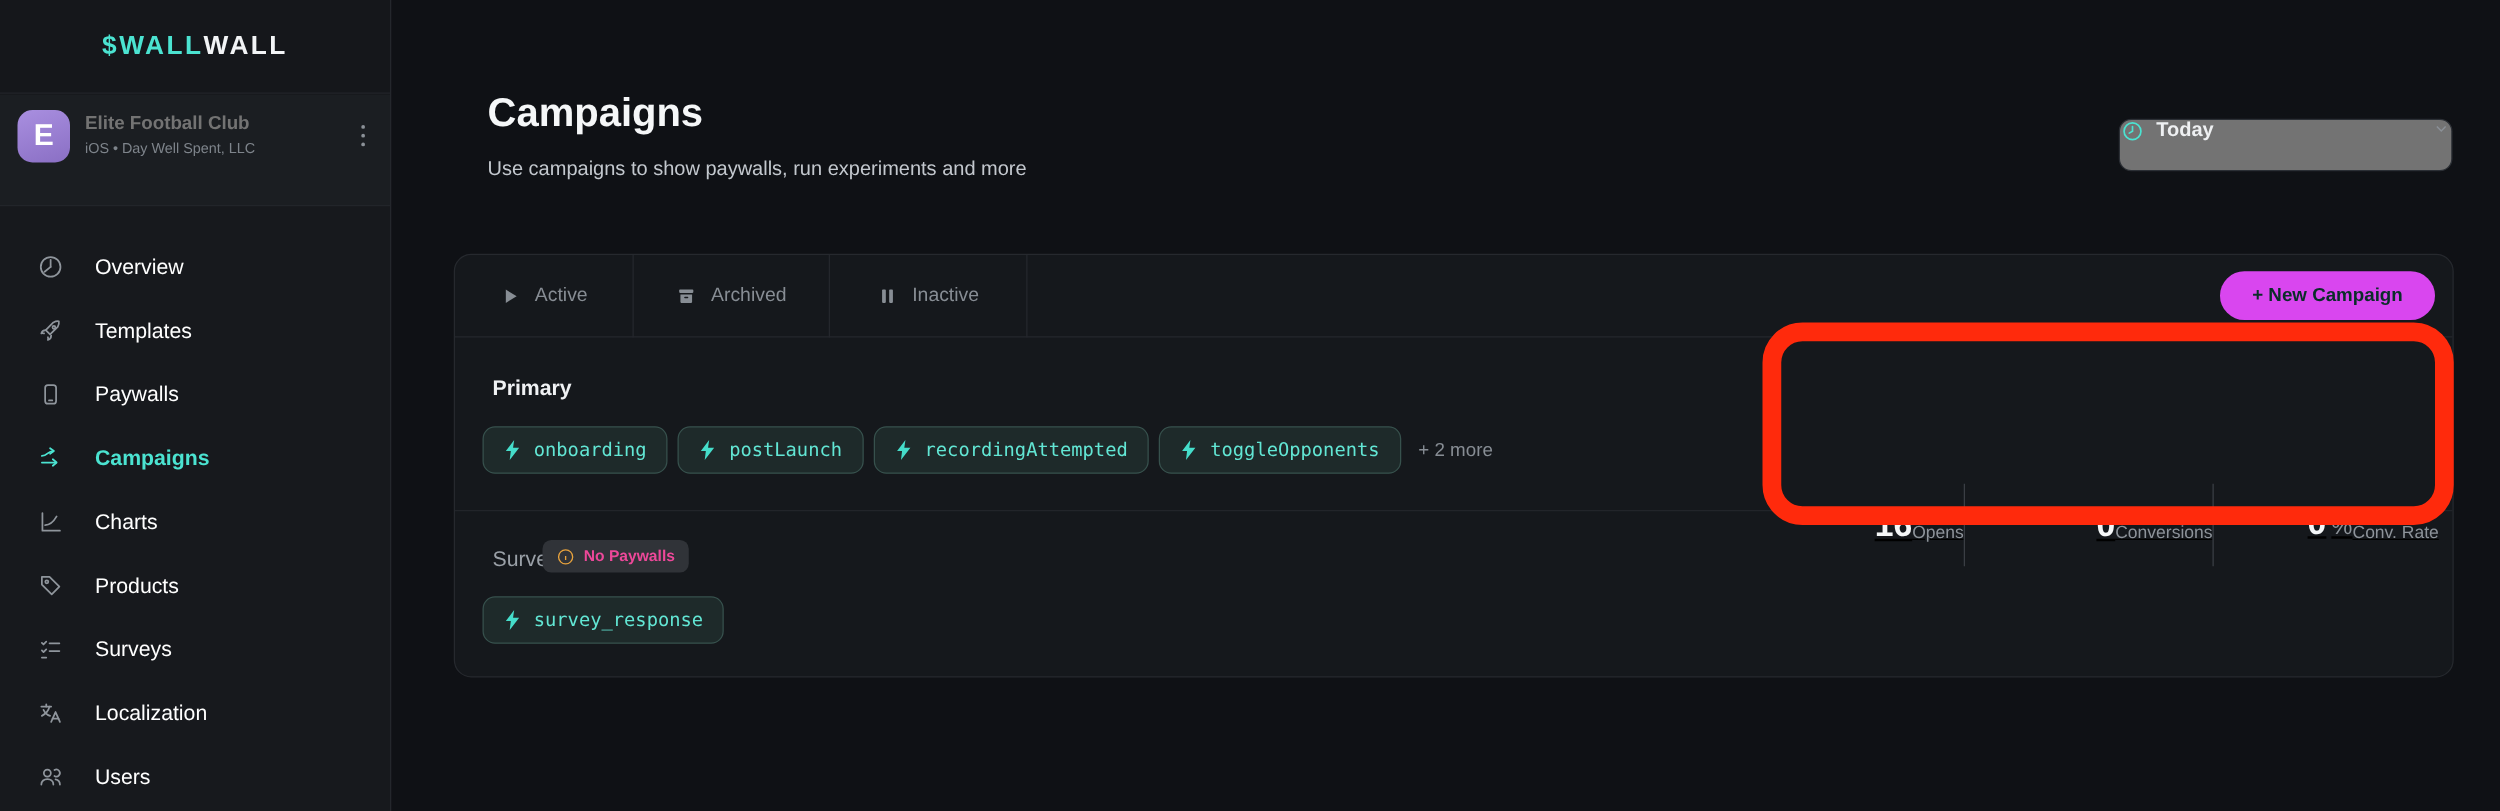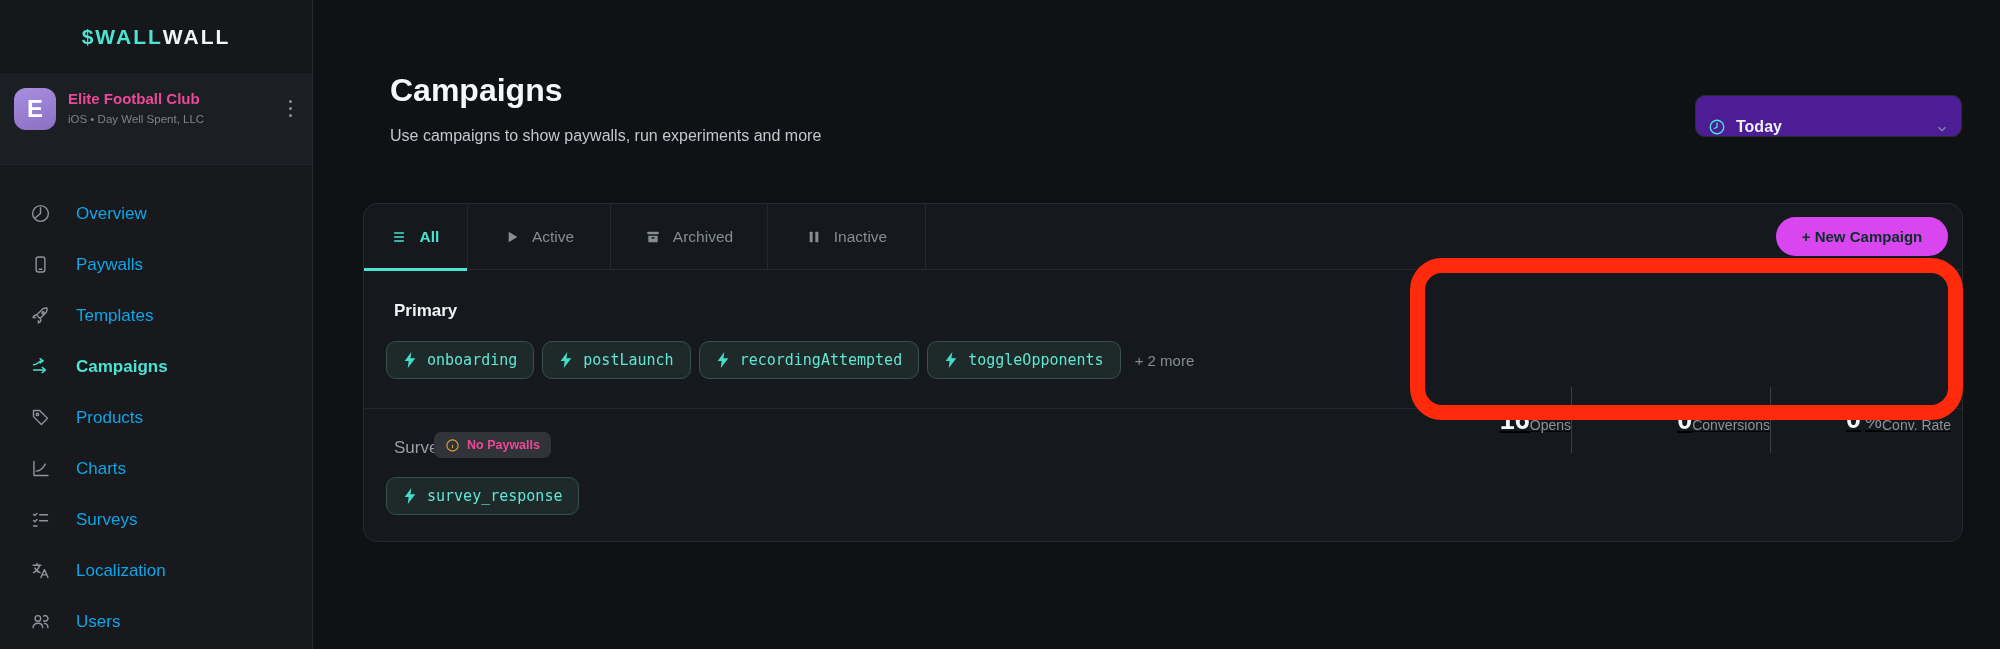--- a/index.html
+++ b/index.html
@@ -13,43 +13,43 @@
     display:flex; align-items:center; justify-content:center;
     border-bottom:1px solid #22252a; background:#15171b;
     font-size:21px; font-weight:bold; letter-spacing:2px; }
   #logo .teal { color:#4be3d1; } #logo .white { color:#f2f4f6; }
   #workspace { position:absolute; left:0; top:76px; width:100%; height:89px;
     background:#1b1e22; border-bottom:1px solid #22252a; }
   #ws-avatar { position:absolute; left:14px; top:12px; width:42px; height:42px;
     border-radius:12px; background:linear-gradient(160deg,#a98fe0,#8a6fc4);
     display:flex; align-items:center; justify-content:center;
     color:#ffffff; font-size:24px; font-weight:bold; }
-  #ws-name { position:absolute; left:68px; top:14px; color:#ec4899;
+  #ws-name { position:absolute; left:68px; top:14px; color:#737373;
     font-size:15px; font-weight:600; width:185px; }
   #ws-sub  { position:absolute; left:68px; top:37px; color:#7e848b;
     font-size:11.5px; width:200px; }
   #ws-kebab { position:absolute; right:14px; top:24px; width:16px; height:36px;
     display:flex; flex-direction:column; align-items:center; gap:4px; cursor:pointer; }
   #ws-kebab i { width:3px; height:3px; border-radius:50%; background:#8b9198; }
 
   #nav { position:absolute; left:0; top:188px; width:100%; }
   .nav-item { height:51px; display:flex; align-items:center; padding-left:30px;
-    color:#0ea5e9; font-size:17px; cursor:pointer; }
+    color:#ffffff; font-size:17px; cursor:pointer; }
   .nav-item svg { width:21px; height:21px; margin-right:25px; stroke:#8f959c;
     fill:none; stroke-width:1.6; stroke-linecap:round; stroke-linejoin:round; }
   .nav-item.active { color:#4be3d1; font-weight:600; }
   .nav-item.active svg { stroke:#4be3d1; }
 
   
   #page-title { position:absolute; left:390px; top:72px; color:#f5f7f8;
     font-size:32px; font-weight:600; }
   #page-sub { position:absolute; left:390px; top:127px; color:#c3c8ce; font-size:16px; }
   #date-filter { position:absolute; left:1695px; top:95px; width:267px; height:42px;
-    background:#4c1d95; border:1px solid #2b2f35; border-radius:10px;
-    display:flex; align-items:flex-end; padding:0 12px; cursor:pointer; }
+    background:#737373; border:1px solid #2b2f35; border-radius:10px;
+    display:flex; align-items:flex-start; padding:0 1px; cursor:pointer; }
   #date-filter .lbl { color:#eef0f2; font-size:16px; font-weight:600; margin-left:10px; }
   #date-filter svg.clock { width:18px; height:18px; stroke:#4be3d1; fill:none;
     stroke-width:1.8; stroke-linecap:round; }
   #date-filter svg.chev { width:14px; height:14px; stroke:#8b9198; fill:none;
     stroke-width:2; margin-left:auto; }
 
   
   #panel { position:absolute; left:363px; top:203px; width:1600px; height:339px;
     background:#15181c; border:1px solid #26292e; border-radius:14px; }
   #tabstrip { position:absolute; left:0; top:0; width:100%; height:66px;
@@ -122,56 +122,56 @@
     <div class="nav-item">
       <svg viewBox="0 0 24 24">
           <circle cx="12" cy="12" r="9"></circle>
           <path d="M12 12 L6.5 16.5"></path>
           <path d="M12 12 L12 5.5"></path>
         </svg>
       <span>Overview</span>
     </div>
     <div class="nav-item">
       <svg viewBox="0 0 24 24">
-          <rect x="7" y="3.5" width="10" height="17" rx="2.5"></rect>
-          <path d="M10.5 17.5 h3"></path>
-        </svg>
-      <span>Paywalls</span>
-    </div>
-    <div class="nav-item">
-      <svg viewBox="0 0 24 24">
           <path d="M14.5 4.5 c3-1.5 5-1 5-1 s.5 2-1 5 l-7 7 -4-4 z"></path>
           <path d="M7.5 11.5 c-2 0-3.5 1-4 3 1.5-.5 2.5 0 2.5 0"></path>
           <path d="M12.5 16.5 c0 2-1 3.5-3 4 .5-1.5 0-2.5 0-2.5"></path>
           <circle cx="15" cy="9" r="1.3"></circle>
         </svg>
       <span>Templates</span>
     </div>
+    <div class="nav-item">
+      <svg viewBox="0 0 24 24">
+          <rect x="7" y="3.5" width="10" height="17" rx="2.5"></rect>
+          <path d="M10.5 17.5 h3"></path>
+        </svg>
+      <span>Paywalls</span>
+    </div>
     <div class="nav-item active">
       <svg viewBox="0 0 24 24">
           <path d="M4 16 h13"></path>
           <path d="M14 13 l3.5 3 -3.5 3"></path>
           <path d="M4 10 c5 0 5.5-4.5 10-4.5"></path>
           <path d="M11.5 3 l3.5 2.5 -3.5 2.5"></path>
         </svg>
       <span>Campaigns</span>
     </div>
     <div class="nav-item">
       <svg viewBox="0 0 24 24">
+          <path d="M4.5 4 v16 h16"></path>
+          <path d="M7 15 c3 0 7-2 10.5-8"></path>
+        </svg>
+      <span>Charts</span>
+    </div>
+    <div class="nav-item">
+      <svg viewBox="0 0 24 24">
           <path d="M4 4 h7 l9 9 -7 7 -9-9 z"></path>
           <circle cx="8.5" cy="8.5" r="1.4"></circle>
         </svg>
       <span>Products</span>
-    </div>
-    <div class="nav-item">
-      <svg viewBox="0 0 24 24">
-          <path d="M4.5 4 v16 h16"></path>
-          <path d="M7 15 c3 0 7-2 10.5-8"></path>
-        </svg>
-      <span>Charts</span>
     </div>
     <div class="nav-item">
       <svg viewBox="0 0 24 24">
           <path d="M4 6 l1.5 1.5 L8 5"></path>
           <path d="M11 6.5 h9"></path>
           <path d="M4 13 l1.5 1.5 L8 12"></path>
           <path d="M11 13.5 h9"></path>
           <path d="M4 19.5 h4"></path>
           <path d="M11 19.5 h9" opacity="0"></path>
         </svg>
@@ -209,28 +209,20 @@
       <path d="M12 7 v5 l-3.5 2"></path>
     </svg>
   <span class="lbl">Today</span>
   <svg class="chev" viewBox="0 0 24 24">
       <path d="M6 9 l6 6 6-6"></path>
     </svg>
 </div>
 
 <div id="panel">
   <div id="tabstrip">
-    <div class="tab active" style="width:104px">
-      <svg viewBox="0 0 24 24" stroke="#4be3d1" fill="none" stroke-width="2.4" stroke-linecap="round">
-          <path d="M4 6 h13"></path>
-          <path d="M4 12 h13"></path>
-          <path d="M4 18 h13"></path>
-        </svg>
-      <span>All</span>
-    </div>
     <div class="tab" style="width:143px">
       <svg viewBox="0 0 24 24" fill="#878d94">
           <path d="M7 4 L20 12 L7 20 Z"></path>
         </svg>
       <span>Active</span>
     </div>
     <div class="tab" style="width:157px">
       <svg viewBox="0 0 24 24" fill="#878d94">
           <rect x="3.5" y="4" width="17" height="4" rx="1"></rect>
           <path d="M5 10 h14 v9 a1 1 0 0 1 -1 1 h-12 a1 1 0 0 1 -1 -1 z"></path>

